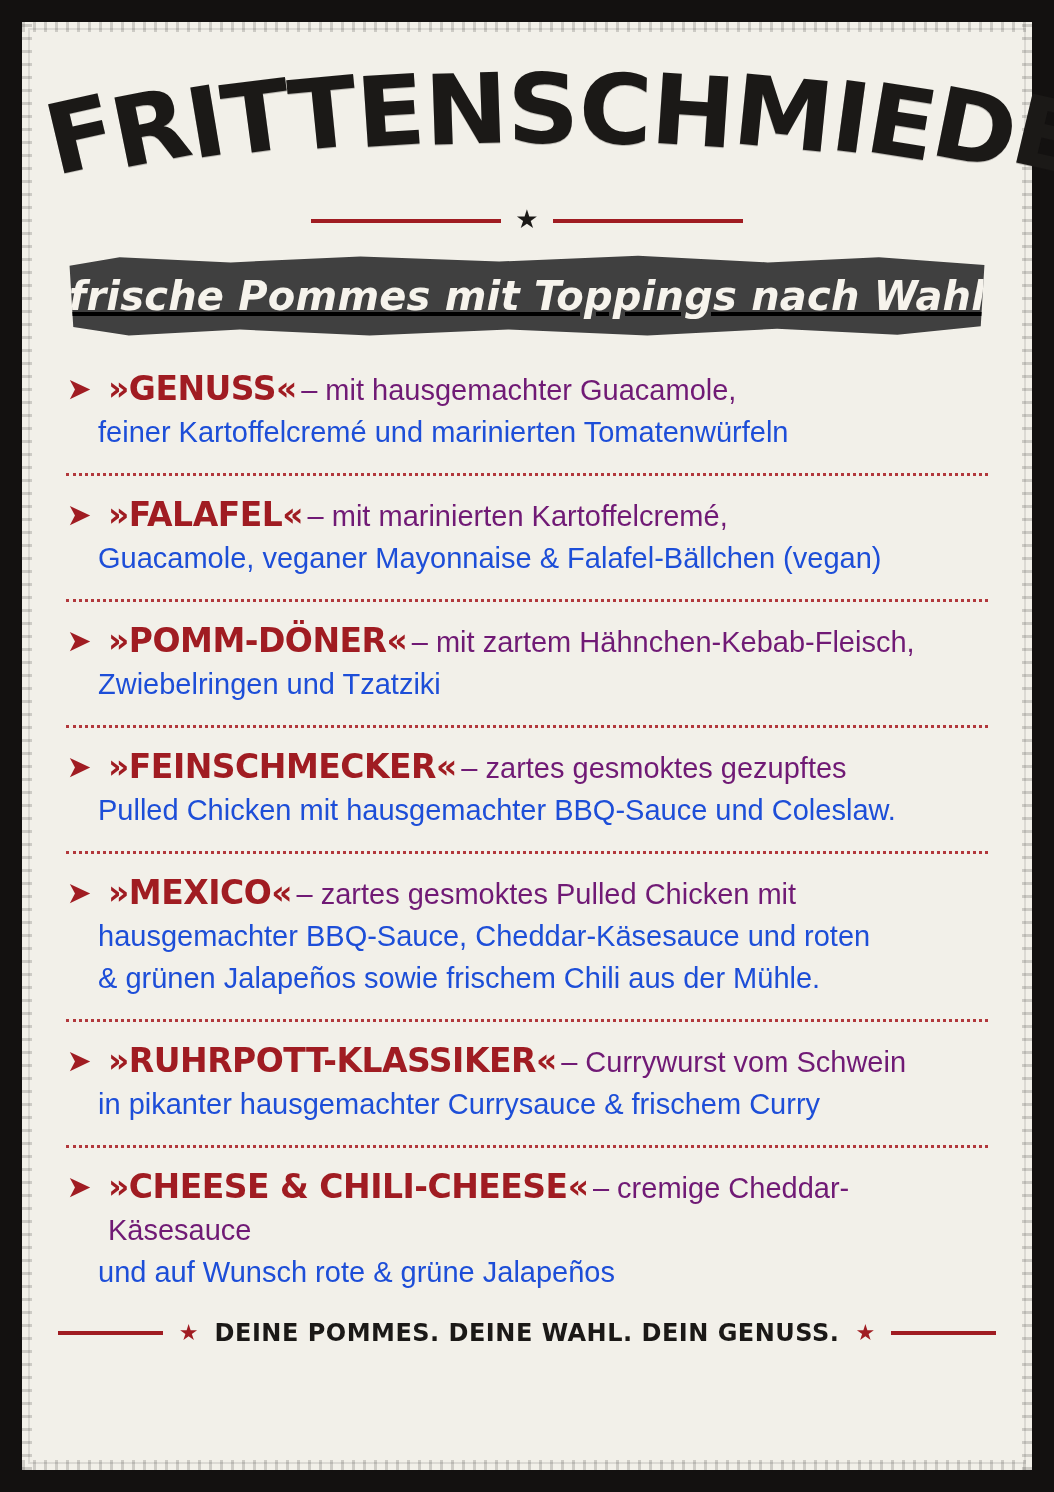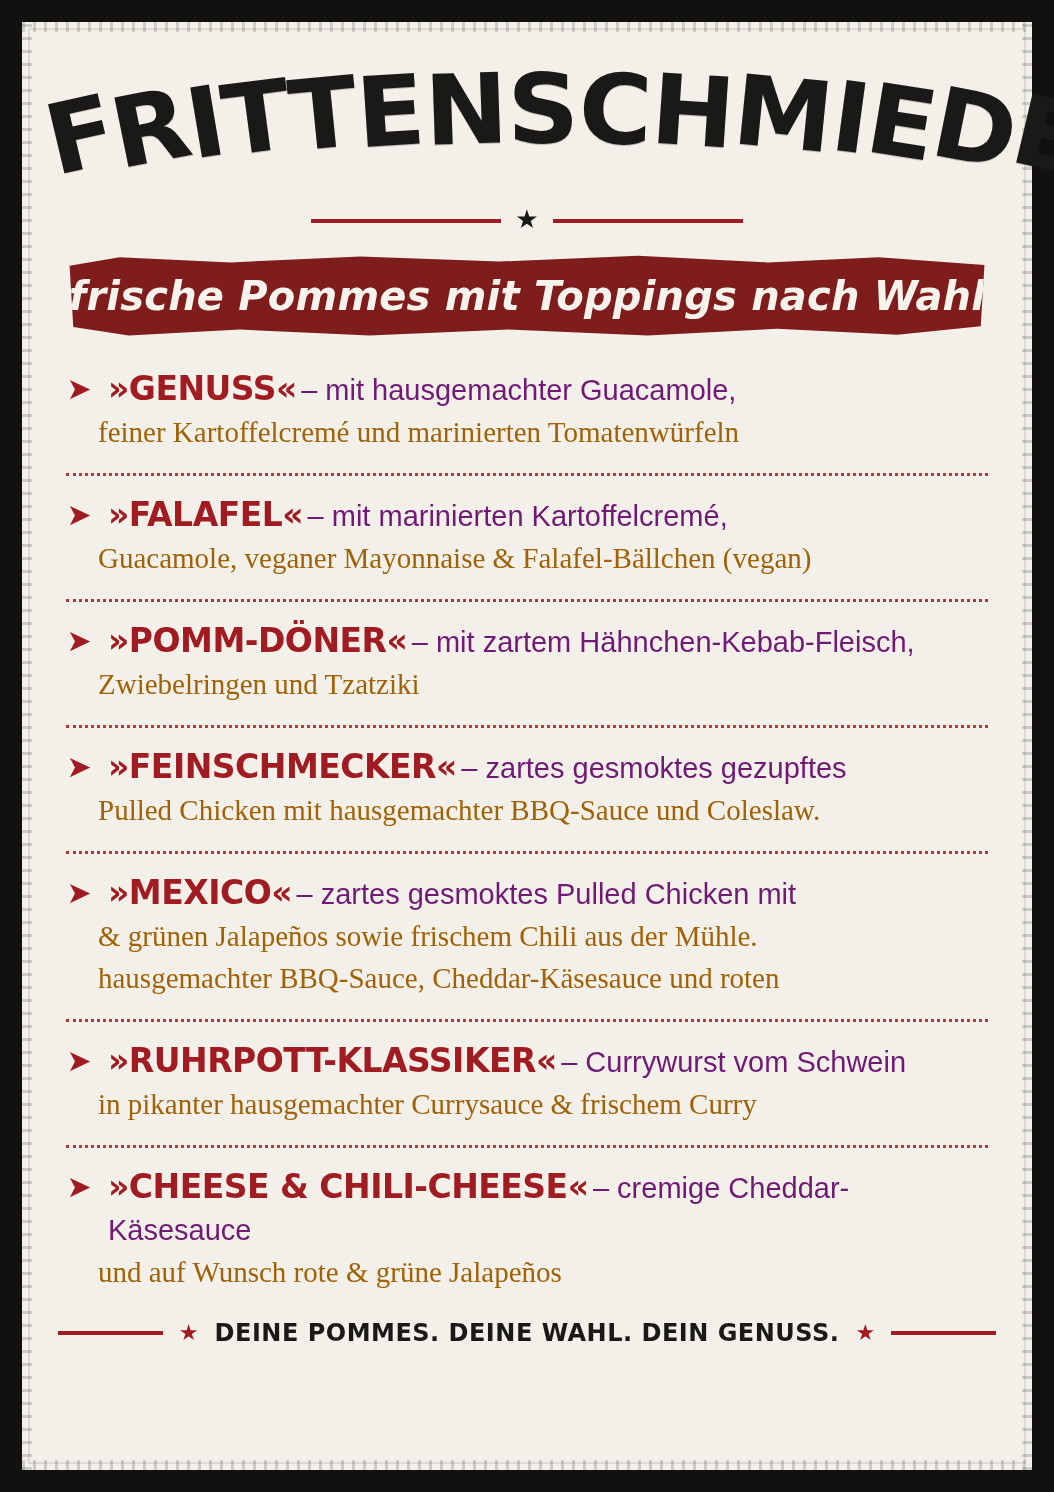--- a/index.html
+++ b/index.html
@@ -104,28 +104,29 @@
     font-size: 26px;
     line-height: 1;
     margin-top: -4px;
   }
 
   
   .banner {
     position: relative;
     margin: 22px 6px 0 6px;
     height: 84px;
-    background: #7f1d1d;
+    background: #404040;
     display: flex;
     align-items: center;
     justify-content: center;
     clip-path: polygon(
       0.6% 14%, 6% 4%, 18% 10%, 32% 3%, 47% 9%, 62% 2%, 76% 10%, 88% 4%, 99.4% 13%,
       99% 86%, 90% 96%, 77% 89%, 63% 97%, 48% 90%, 33% 97%, 19% 90%, 7% 97%, 1% 87%
     );
+    text-decoration: underline;
   }
   .banner-text {
     font-family: "DejaVu Sans", sans-serif;
     font-style: italic;
     font-weight: bold;
     font-size: 40px;
     color: #f6f3ec;
     letter-spacing: 0.2px;
     white-space: nowrap;
   }
@@ -162,23 +163,23 @@
     white-space: nowrap;
   }
   .desc {
     font-family: "Liberation Sans", sans-serif;
     font-size: 29px;
     color: #701a75;
     line-height: 42px;
     font-weight: 400;
   }
   .desc-rest {
-    font-family: Liberation Serif, serif;
+    font-family: Liberation Sans, sans-serif;
     font-size: 29px;
-    color: #a16207;
+    color: #1d4ed8;
     line-height: 42px;
     margin-left: 36px;
     font-weight: 400;
   }
   .dotted {
     border-top: 3px dotted #b2383c;
     margin: 14px 4px 16px 4px;
     height: 0;
   }
 
@@ -263,22 +264,22 @@
             <div>      <span class="headline">»FEINSCHMECKER«</span>       <span class="desc">– zartes gesmoktes gezupftes</span>    </div>  
           </div>
           <div class="desc-rest">Pulled Chicken mit hausgemachter BBQ-Sauce und Coleslaw.</div>
         </div>
         <div class="dotted"></div>
         <div class="item">  
           <div class="item-line1">    
             <div class="arrow">➤</div>    
             <div>      <span class="headline">»MEXICO«</span>       <span class="desc">– zartes gesmoktes Pulled Chicken mit</span>    </div>  
           </div>
+          <div class="desc-rest">hausgemachter BBQ-Sauce, Cheddar-Käsesauce und roten</div>
           <div class="desc-rest">&amp; grünen Jalapeños sowie frischem Chili aus der Mühle.</div>
-          <div class="desc-rest">hausgemachter BBQ-Sauce, Cheddar-Käsesauce und roten</div>
         </div>
         <div class="dotted"></div>
         <div class="item">  
           <div class="item-line1">    
             <div class="arrow">➤</div>    
             <div>      <span class="headline">»RUHRPOTT-KLASSIKER«</span>       <span class="desc">– Currywurst vom Schwein</span>    </div>  
           </div>
           <div class="desc-rest">in pikanter hausgemachter Currysauce &amp; frischem Curry</div>
         </div>
         <div class="dotted"></div>

